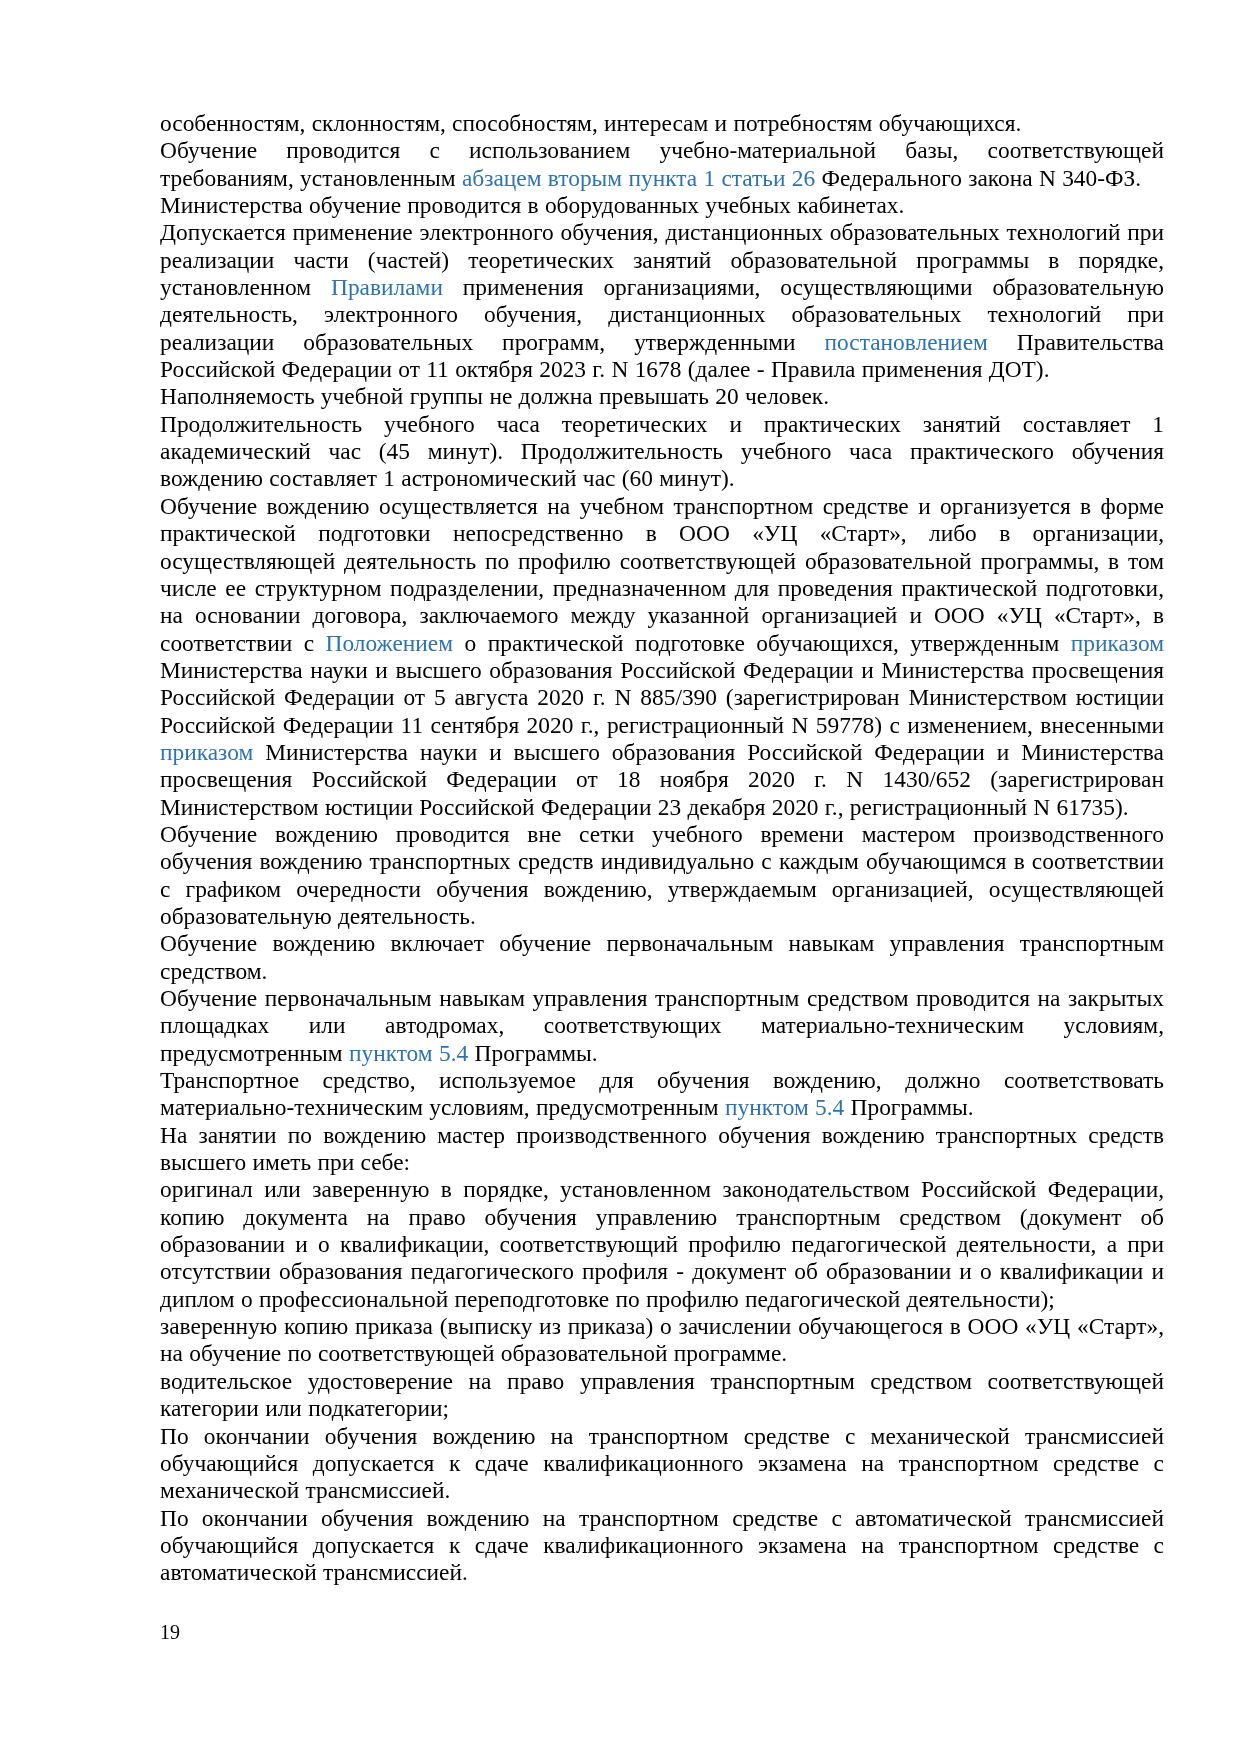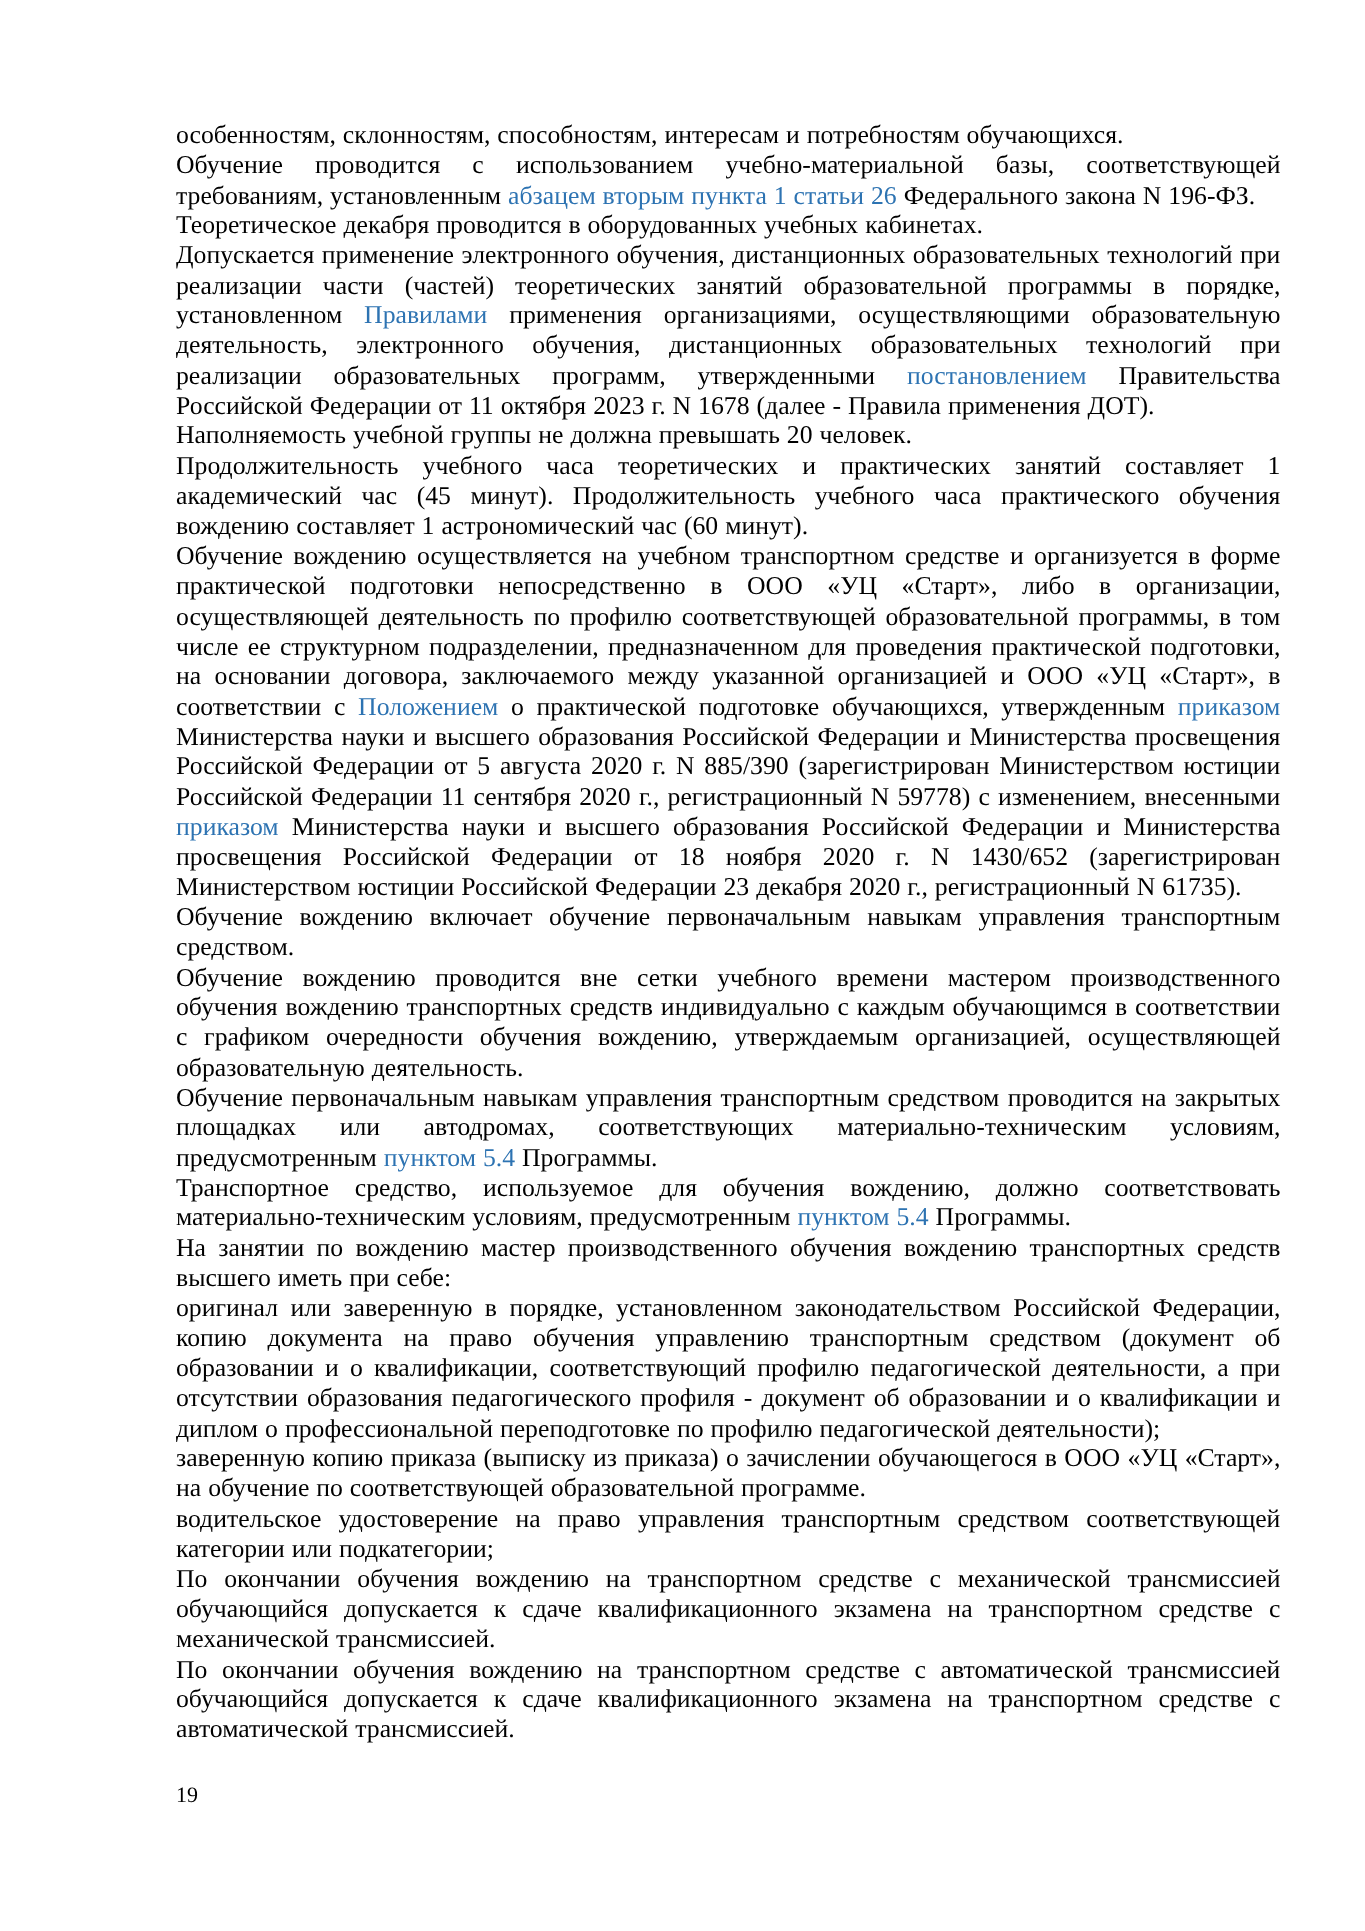--- a/index.html
+++ b/index.html
@@ -40,28 +40,28 @@
     font-size: 20px;
     line-height: 24px;
   }
 </style>
 </head>
 <body>
 
 <div class="page" style="background: rgb(255, 255, 255); color: rgb(0, 0, 0);">
   <div class="content" id="paragraphs">
       <p class="para"><span>особенностям, склонностям, способностям, интересам и потребностям обучающихся.</span></p>
-      <p class="para"><span>Обучение проводится с использованием учебно-материальной базы, соответствующей требованиям, установленным </span><a class="doclink" style="color: rgb(45, 115, 178); margin-top: 40px;">абзацем вторым пункта 1 статьи 26</a><span> Федерального закона N 196-ФЗ.</span></p>
-      <p class="para"><span>Теоретическое декабря проводится в оборудованных учебных кабинетах.</span></p>
+      <p class="para"><span>Обучение проводится с использованием учебно-материальной базы, соответствующей требованиям, установленным </span><a class="doclink" style="color: rgb(45, 115, 178); margin-top: 40px;">абзацем вторым пункта 1 статьи 26</a><span> Федерального закона N 340-ФЗ.</span></p>
+      <p class="para"><span>Министерства обучение проводится в оборудованных учебных кабинетах.</span></p>
       <p class="para"><span>Допускается применение электронного обучения, дистанционных образовательных технологий при реализации части (частей) теоретических занятий образовательной программы в порядке, установленном </span><a class="doclink" style="color: rgb(45, 115, 178);">Правилами</a><span> применения организациями, осуществляющими образовательную деятельность, электронного обучения, дистанционных образовательных технологий при реализации образовательных программ, утвержденными </span><a class="doclink" style="color: rgb(45, 115, 178);">постановлением</a><span> Правительства Российской Федерации от 11 октября 2023 г. N 1678 (далее - Правила применения ДОТ).</span></p>
       <p class="para"><span>Наполняемость учебной группы не должна превышать 20 человек.</span></p>
       <p class="para"><span>Продолжительность учебного часа теоретических и практических занятий составляет 1 академический час (45 минут). Продолжительность учебного часа практического обучения вождению составляет 1 астрономический час (60 минут).</span></p>
       <p class="para"><span>Обучение вождению осуществляется на учебном транспортном средстве и организуется в форме практической подготовки непосредственно в ООО «УЦ «Старт», либо в организации, осуществляющей деятельность по профилю соответствующей образовательной программы, в том числе ее структурном подразделении, предназначенном для проведения практической подготовки, на основании договора, заключаемого между указанной организацией и ООО «УЦ «Старт», в соответствии с </span><a class="doclink" style="color: rgb(45, 115, 178);">Положением</a><span> о практической подготовке обучающихся, утвержденным </span><a class="doclink" style="color: rgb(45, 115, 178);">приказом</a><span> Министерства науки и высшего образования Российской Федерации и Министерства просвещения Российской Федерации от 5 августа 2020 г. N 885/390 (зарегистрирован Министерством юстиции Российской Федерации 11 сентября 2020 г., регистрационный N 59778) с изменением, внесенными </span><a class="doclink" style="color: rgb(45, 115, 178);">приказом</a><span> Министерства науки и высшего образования Российской Федерации и Министерства просвещения Российской Федерации от 18 ноября 2020 г. N 1430/652 (зарегистрирован Министерством юстиции Российской Федерации 23 декабря 2020 г., регистрационный N 61735).</span></p>
+      <p class="para"><span>Обучение вождению проводится вне сетки учебного времени мастером производственного обучения вождению транспортных средств индивидуально с каждым обучающимся в соответствии с графиком очередности обучения вождению, утверждаемым организацией, осуществляющей образовательную деятельность.</span></p>
       <p class="para"><span>Обучение вождению включает обучение первоначальным навыкам управления транспортным средством.</span></p>
-      <p class="para"><span>Обучение вождению проводится вне сетки учебного времени мастером производственного обучения вождению транспортных средств индивидуально с каждым обучающимся в соответствии с графиком очередности обучения вождению, утверждаемым организацией, осуществляющей образовательную деятельность.</span></p>
       <p class="para"><span>Обучение первоначальным навыкам управления транспортным средством проводится на закрытых площадках или автодромах, соответствующих материально-техническим условиям, предусмотренным </span><a class="doclink" style="color: rgb(45, 115, 178);">пунктом 5.4</a><span> Программы.</span></p>
       <p class="para"><span>Транспортное средство, используемое для обучения вождению, должно соответствовать материально-техническим условиям, предусмотренным </span><a class="doclink" style="color: rgb(45, 115, 178);">пунктом 5.4</a><span> Программы.</span></p>
       <p class="para"><span>На занятии по вождению мастер производственного обучения вождению транспортных средств высшего иметь при себе:</span></p>
       <p class="para"><span>оригинал или заверенную в порядке, установленном законодательством Российской Федерации, копию документа на право обучения управлению транспортным средством (документ об образовании и о квалификации, соответствующий профилю педагогической деятельности, а при отсутствии образования педагогического профиля - документ об образовании и о квалификации и диплом о профессиональной переподготовке по профилю педагогической деятельности);</span></p>
       <p class="para"><span>заверенную копию приказа (выписку из приказа) о зачислении обучающегося в ООО «УЦ «Старт», на обучение по соответствующей образовательной программе.</span></p>
       <p class="para"><span>водительское удостоверение на право управления транспортным средством соответствующей категории или подкатегории;</span></p>
       <p class="para"><span>По окончании обучения вождению на транспортном средстве с механической трансмиссией обучающийся допускается к сдаче квалификационного экзамена на транспортном средстве с механической трансмиссией.</span></p>
       <p class="para"><span>По окончании обучения вождению на транспортном средстве с автоматической трансмиссией обучающийся допускается к сдаче квалификационного экзамена на транспортном средстве с автоматической трансмиссией.</span></p>
     </div>
   <div class="page-number">19</div>

